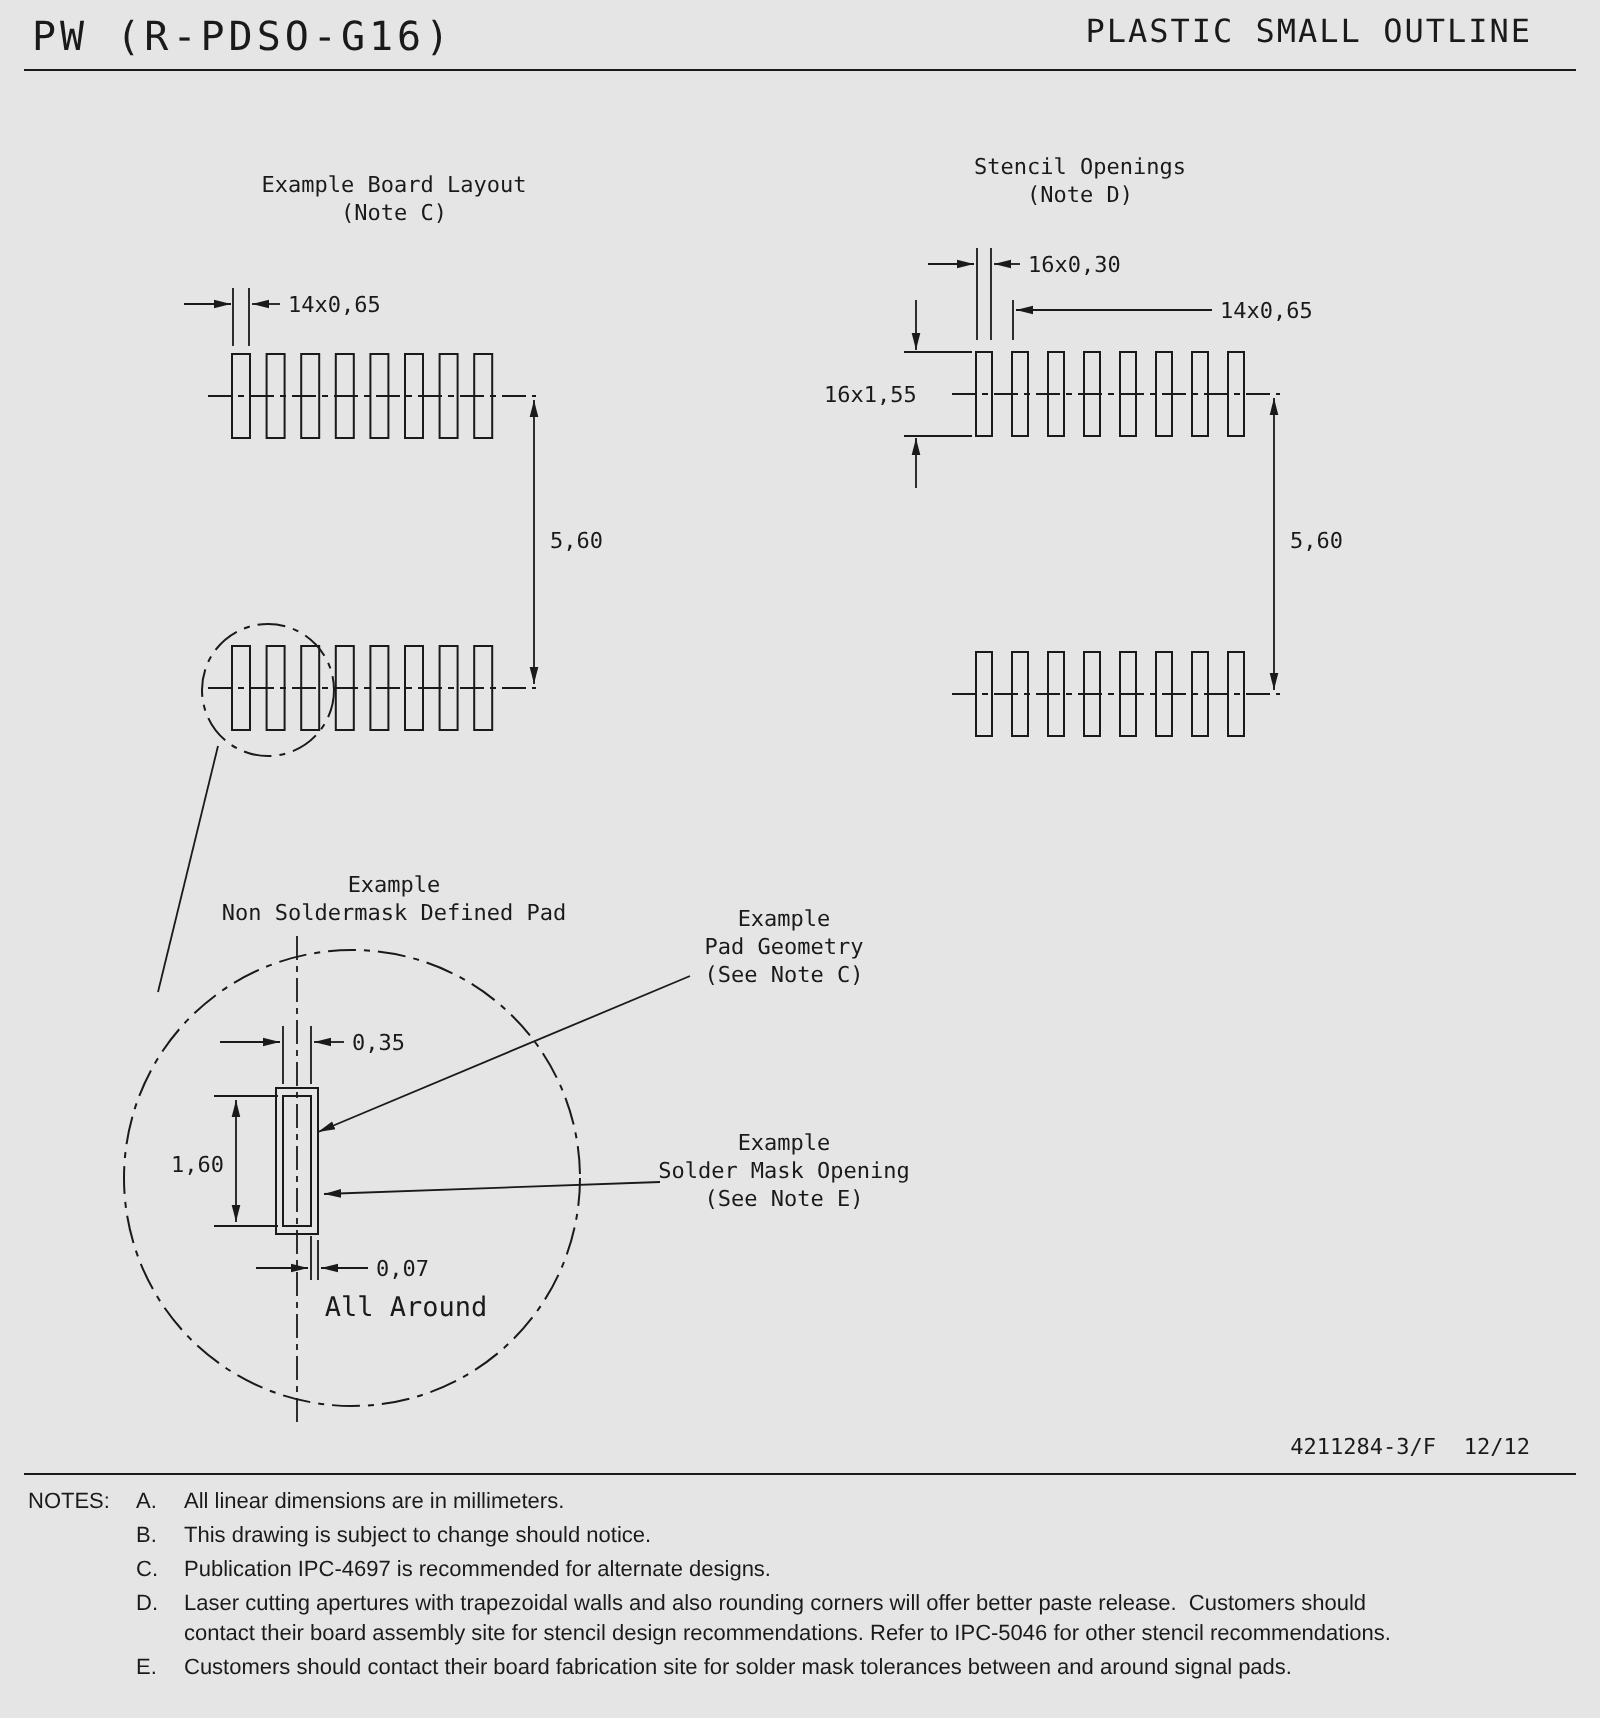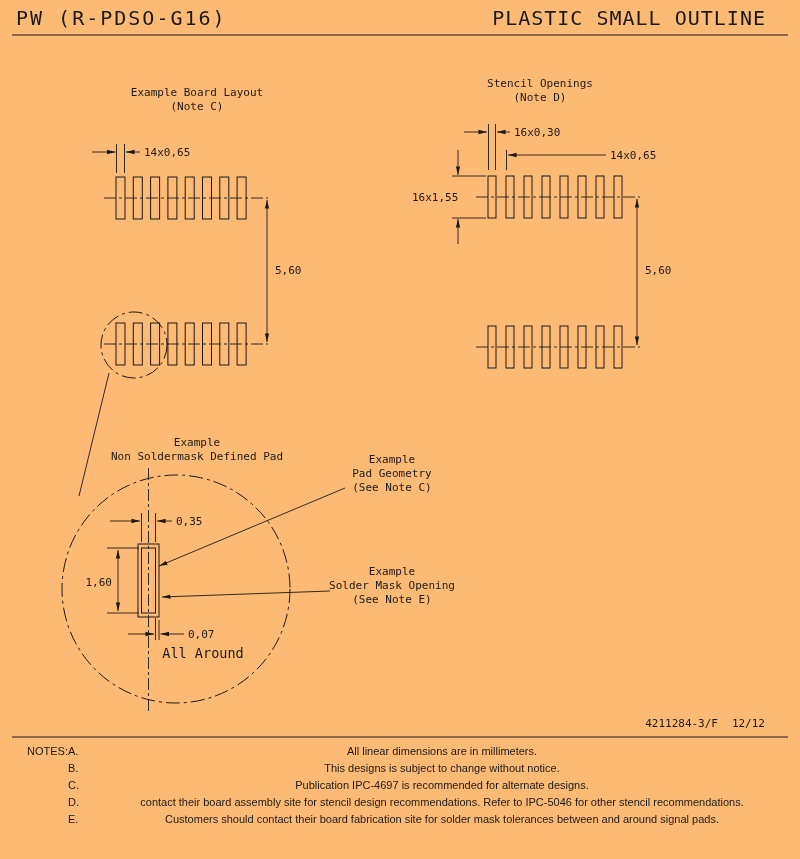--- a/index.html
+++ b/index.html
@@ -1,35 +1,35 @@
 <!DOCTYPE html>
 <html><head>
 <meta charset="utf-8">
 <style>
   html,body{margin:0;padding:0;background:#ffffff;}
-  .page{position:relative;width:800px;height:859px;background:#fdba74;color:#1a1a1a;
+  .page{position:relative;width:800px;height:859px;background:#e5e5e5;color:#1a1a1a;
         font-family:"DejaVu Sans Mono",monospace;overflow:hidden;}
   .hdr-left{position:absolute;left:16px;top:6px;font-size:20px;letter-spacing:2px;white-space:pre;}
-  .hdr-right{position:absolute;right:34px;top:6px;font-size:20px;letter-spacing:1px;white-space:pre;}
+  .hdr-right{position:absolute;right:34px;top:6px;font-size:16px;letter-spacing:1px;white-space:pre;}
   svg.drawing{position:absolute;left:0;top:0;}
   svg text{font-family:"DejaVu Sans Mono",monospace;font-size:11px;fill:#1a1a1a;}
   svg text.t-lg{font-size:13.5px;}
   .ln{stroke:#1a1a1a;stroke-width:1;fill:none;}
   .thin{stroke-width:0.9;}
   .cl{stroke:#1a1a1a;stroke-width:0.9;fill:none;stroke-dasharray:12 3 3 3;}
   .cl2{stroke:#1a1a1a;stroke-width:1;fill:none;stroke-dasharray:14 4 3 4;}
   .pads rect{fill:none;stroke:#1a1a1a;stroke-width:1;}
   .notes{position:absolute;left:14px;top:744px;right:8px;display:flex;
          font-family:"Liberation Sans",sans-serif;font-size:11px;line-height:15px;color:#1a1a1a;}
-  .notes-label{width:54px;flex:none;text-align:right;}
+  .notes-label{width:54px;flex:none;}
   .notes-items{flex:1;}
   .note-item{display:flex;margin-bottom:2px;}
   .note-letter{width:24px;flex:none;}
   .note-lines{flex:1;}
-  .note-line{white-space:pre;text-align:center;}
+  .note-line{white-space:pre;}
 </style>
 </head>
 <body>
 
 <div class="page">
 
   <div class="hdr-left">PW (R-PDSO-G16)</div>
   <div class="hdr-right">PLASTIC SMALL OUTLINE</div>
 
   <svg class="drawing" width="800" height="742" viewBox="0 0 800 742">
@@ -195,32 +195,33 @@
     <div class="notes-items">
       <div class="note-item">
         <div class="note-letter">A.</div>
         <div class="note-lines">
             <div class="note-line">All linear dimensions are in millimeters.</div>
           </div>
       </div>
       <div class="note-item">
         <div class="note-letter">B.</div>
         <div class="note-lines">
-            <div class="note-line">This designs is subject to change without notice.</div>
+            <div class="note-line">This drawing is subject to change should notice.</div>
           </div>
       </div>
       <div class="note-item">
         <div class="note-letter">C.</div>
         <div class="note-lines">
             <div class="note-line">Publication IPC-4697 is recommended for alternate designs.</div>
           </div>
       </div>
       <div class="note-item">
         <div class="note-letter">D.</div>
         <div class="note-lines">
+          <div class="note-line">Laser cutting apertures with trapezoidal walls and also rounding corners will offer better paste release.  Customers should</div>
           <div class="note-line">contact their board assembly site for stencil design recommendations. Refer to IPC-5046 for other stencil recommendations.</div>
         </div>
       </div>
       <div class="note-item">
         <div class="note-letter">E.</div>
         <div class="note-lines">
             <div class="note-line">Customers should contact their board fabrication site for solder mask tolerances between and around signal pads.</div>
           </div>
       </div>
     </div>

